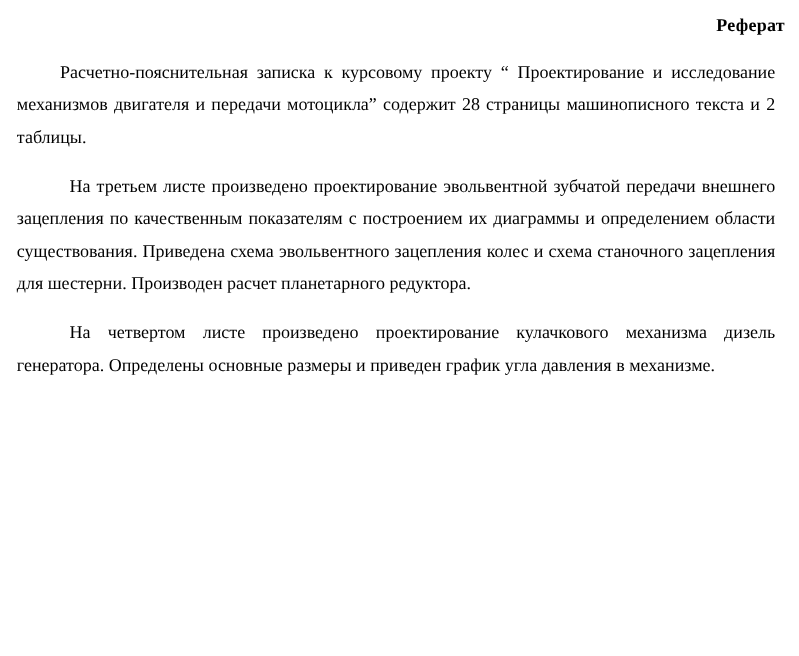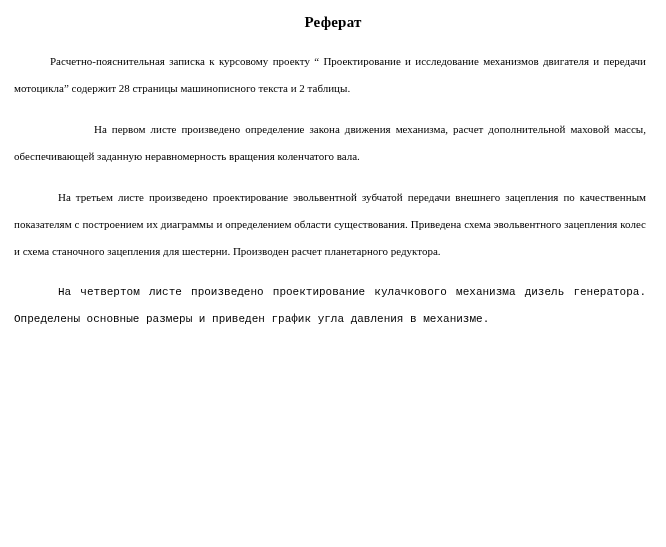--- a/index.html
+++ b/index.html
@@ -14,50 +14,48 @@
     color: #000000;
     overflow: hidden;
   }
   .page {
     width: 666px;
     height: 547px;
     box-sizing: border-box;
     padding: 8px 12px 0 12px;
   }
   .doc-title {
-    text-align: center;
+    text-align: right;
     font-weight: bold;
     font-size: 15px;
     line-height: 20px;
     margin: 4px 0 16px 0;
     letter-spacing: 0.2px;
   }
   .para {
-    font-size: 11px;
+    font-size: 15px;
     line-height: 27px;
     text-align: justify;
     text-justify: inter-word;
     margin: 0 0 14px 0;
     padding: 0 8px 0 2px;
     text-indent: 44px;
   }
   .para.indent-small {
     text-indent: 36px;
   }
   .para.indent-large {
     text-indent: 80px;
   }
   .para:last-child {
     margin-bottom: 0;
-    font-family: Liberation Mono, monospace;
   }
 </style>
 </head>
 <body>
 
 <div class="page">
   <div class="doc-title">Реферат</div>
 
   <p class="para indent-small">Расчетно-пояснительная записка к курсовому проекту “ Проектирование и исследование механизмов двигателя и передачи мотоцикла” содержит 28 страницы машинописного текста и 2 таблицы.</p>
-  <p class="para indent-large">На первом листе произведено определение закона движения механизма, расчет дополнительной маховой массы, обеспечивающей заданную неравномерность вращения коленчатого вала.</p>
   <p class="para">На третьем листе произведено проектирование эвольвентной зубчатой передачи внешнего зацепления по качественным показателям с построением их диаграммы и определением области существования. Приведена схема эвольвентного зацепления колес и схема станочного зацепления для шестерни. Производен расчет планетарного редуктора.</p>
   <p class="para">На четвертом листе произведено проектирование кулачкового механизма дизель генератора. Определены основные размеры и приведен график угла давления в механизме.</p>
 </div>
 
 </body></html>

